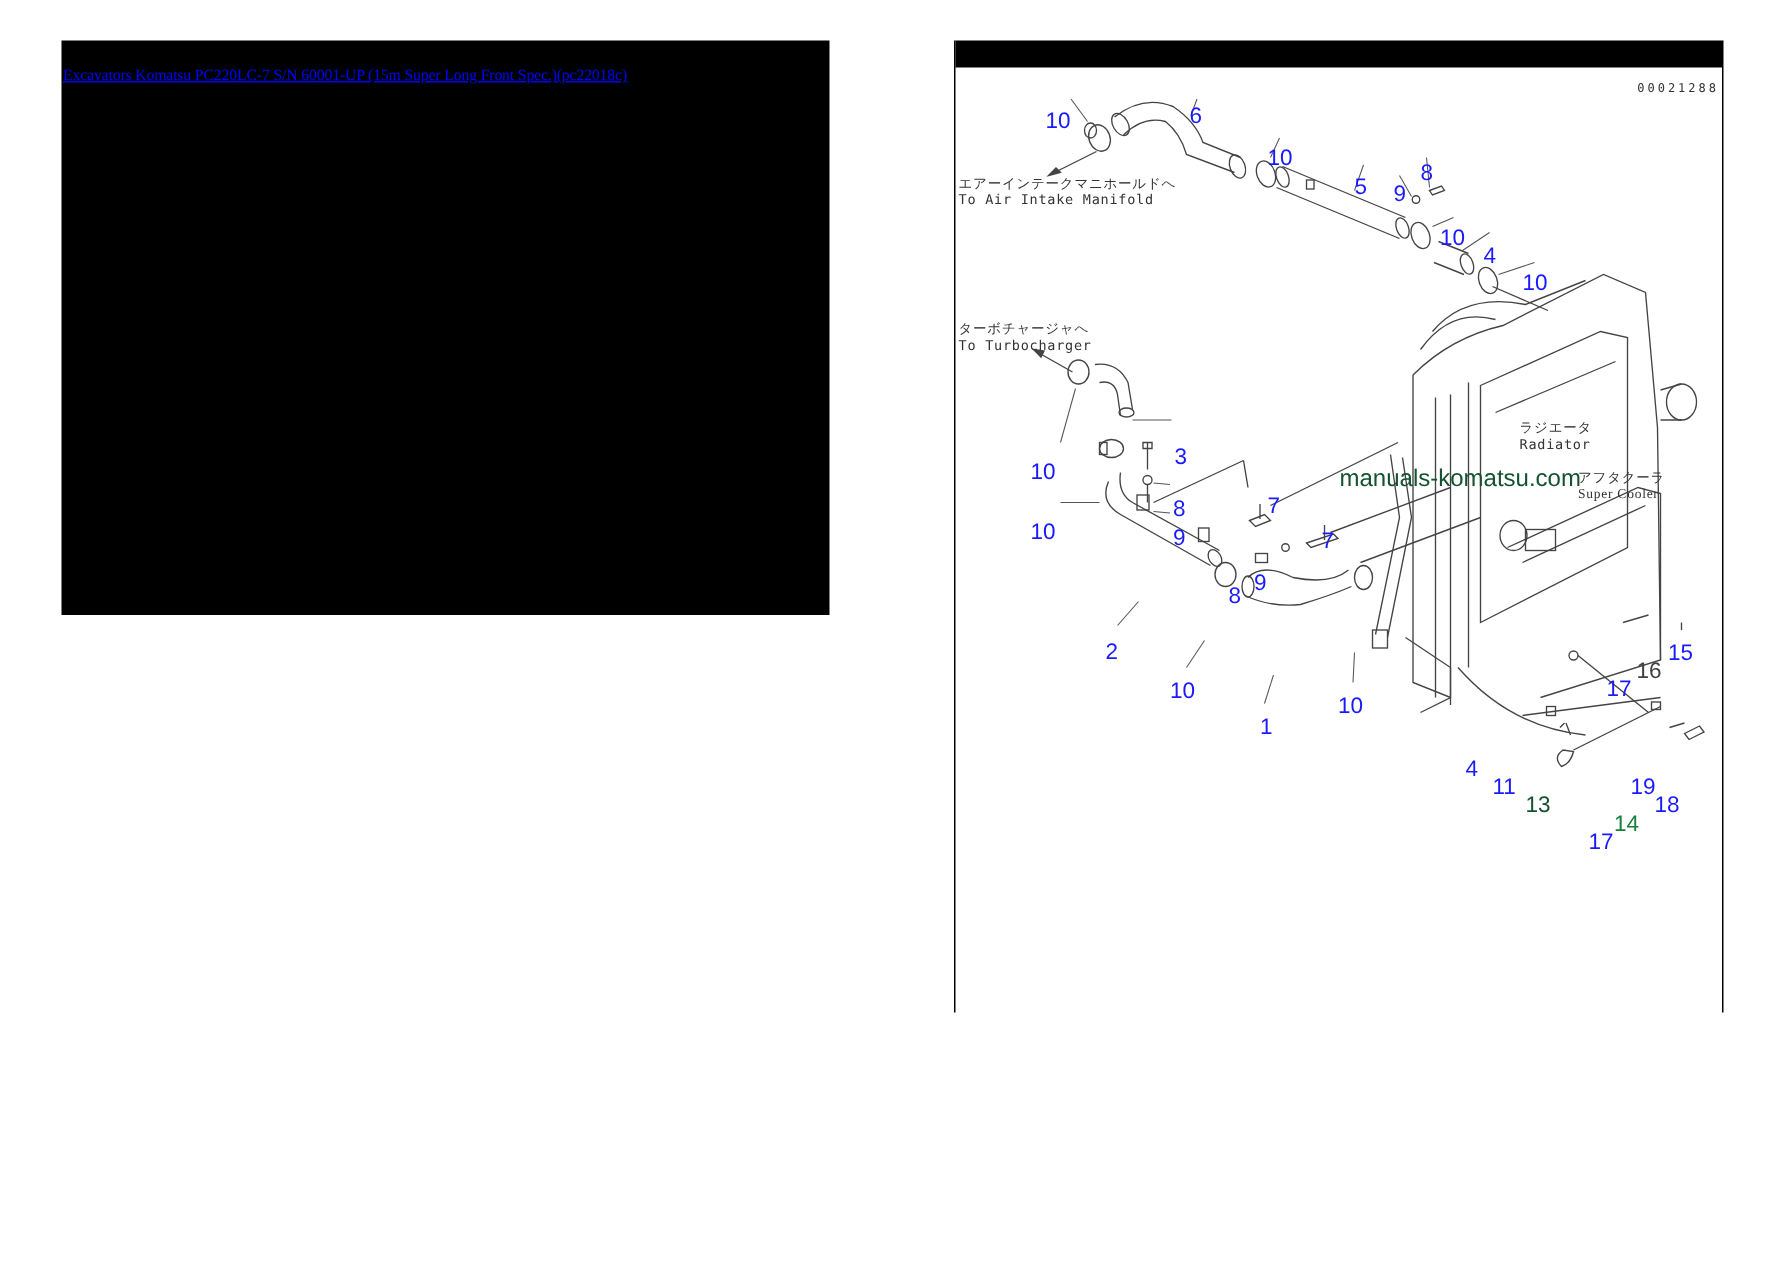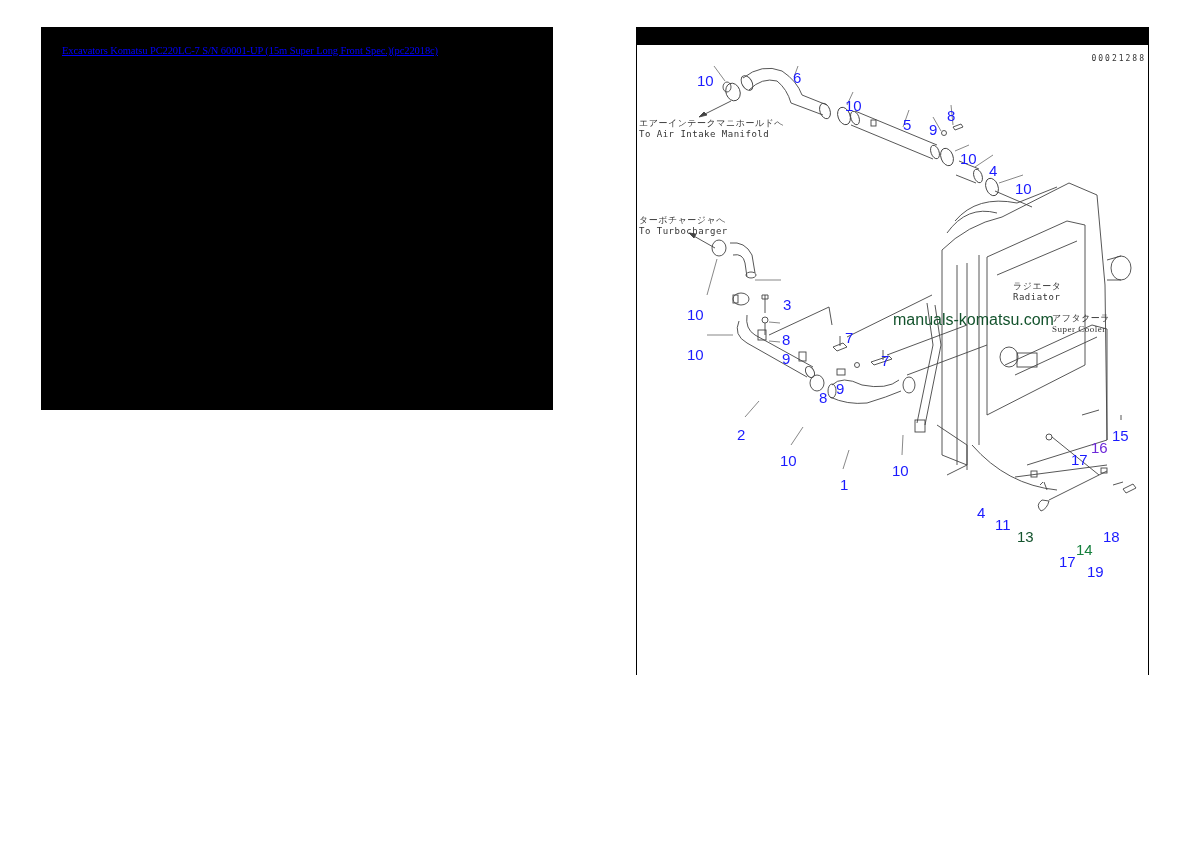--- a/index.html
+++ b/index.html
@@ -1,18 +1,18 @@
 <!DOCTYPE html>
 <html><head>
 <meta charset="utf-8">
 <style>
   html, body { margin:0; padding:0; background:#ffffff; }
   body { width:1190px; height:842px; position:relative; overflow:hidden; font-family:"Liberation Serif", serif; }
   .left-page { position:absolute; left:41px; top:27px; width:512px; height:383px; background:#000000; }
-  .doc-link { position:absolute; left:1px; top:18px; font-family:"Liberation Serif", serif; font-size:10.5px; color:#0000ff; text-decoration:underline; white-space:nowrap; letter-spacing:-0.1px;padding-left:20px; }
+  .doc-link { position:absolute; left:1px; top:18px; font-family:"Liberation Serif", serif; font-size:10.5px; color:#0000ff; text-decoration:underline; white-space:nowrap; letter-spacing:-0.1px; }
   .right-page { position:absolute; left:636px; top:27px; width:511px; height:648px; border-left:1.5px solid #000; border-right:1.5px solid #000; background:#fff; }
   .top-bar { position:absolute; left:0; top:0; width:100%; height:18px; background:#000; }
   .drawing-no { position:absolute; right:2px; top:27px; font-family:"DejaVu Sans Mono", monospace; font-size:8px; color:#333; letter-spacing:2px; }
   .diagram { position:absolute; left:0; top:18px; }
   .callout { position:absolute; font-family:"Liberation Sans", sans-serif; font-size:15px; color:#1a1aff; line-height:1; }
   .jp-label { position:absolute; font-family:"DejaVu Sans Mono", monospace; font-size:9px; color:#333; white-space:nowrap; letter-spacing:0.5px; line-height:11px; }
   .watermark { position:absolute; font-family:"Liberation Sans", sans-serif; font-size:16px; color:#14532d; white-space:nowrap; }
 </style>
 </head>
 <body>
@@ -176,23 +176,23 @@
       <div class="callout" style="left: 145px; top: 324px; color: rgb(26, 26, 255);">9</div>
       <div class="callout" style="left: 208px; top: 303px; color: rgb(26, 26, 255);">7</div>
       <div class="callout" style="left: 244px; top: 326px; color: rgb(26, 26, 255);">7</div>
       <div class="callout" style="left: 199px; top: 354px; color: rgb(26, 26, 255);">9</div>
       <div class="callout" style="left: 182px; top: 363px; color: rgb(26, 26, 255);">8</div>
       <div class="callout" style="left: 100px; top: 400px; color: rgb(26, 26, 255);">2</div>
       <div class="callout" style="left: 143px; top: 426px; color: rgb(26, 26, 255);">10</div>
       <div class="callout" style="left: 203px; top: 450px; color: rgb(26, 26, 255);">1</div>
       <div class="callout" style="left: 255px; top: 436px; color: rgb(26, 26, 255);">10</div>
       <div class="callout" style="left: 475px; top: 401px; color: rgb(26, 26, 255);">15</div>
-      <div class="callout" style="left: 454px; top: 413px; color: #6d28d9;">16</div>
+      <div class="callout" style="left: 454px; top: 413px; color: #404040;">16</div>
       <div class="callout" style="left: 434px; top: 425px; color: rgb(26, 26, 255);">17</div>
       <div class="callout" style="left: 340px; top: 478px; color: rgb(26, 26, 255);">4</div>
       <div class="callout" style="left: 358px; top: 490px; color: rgb(26, 26, 255);">11</div>
       <div class="callout" style="left: 380px; top: 502px; color: #14532d;">13</div>
-      <div class="callout" style="left: 450px; top: 490px; color: rgb(26, 26, 255); margin-top: 47px;">19</div>
+      <div class="callout" style="left: 450px; top: 490px; color: rgb(26, 26, 255);">19</div>
       <div class="callout" style="left: 466px; top: 502px; color: rgb(26, 26, 255);">18</div>
       <div class="callout" style="left: 439px; top: 515px; color: #15803d;">14</div>
       <div class="callout" style="left: 422px; top: 527px; color: rgb(26, 26, 255);">17</div>
     </div>
 </div>
 
 </body></html>

